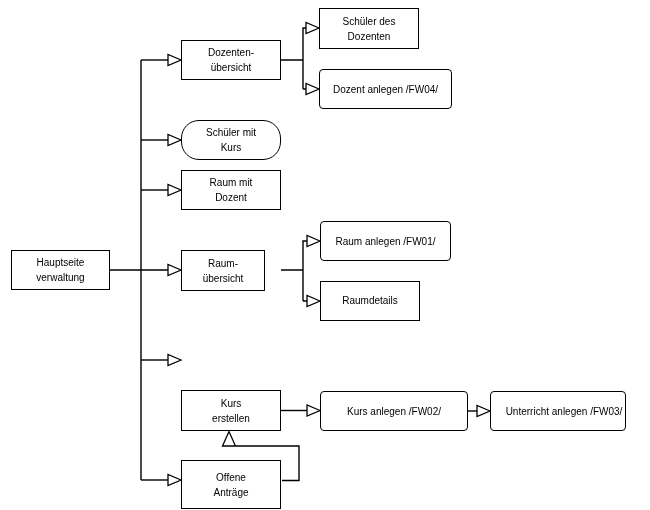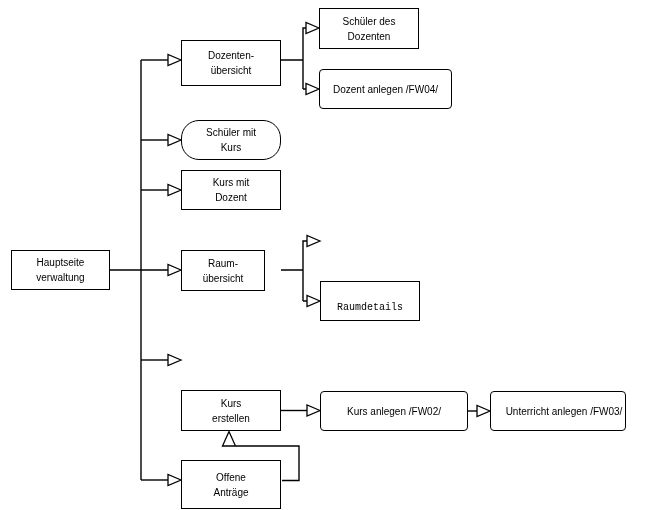--- a/index.html
+++ b/index.html
@@ -40,22 +40,21 @@
     justify-content: center;
     text-align: center;
     white-space: pre-line;
   }
   .node.rounded {
     border-radius: 4px;
     white-space: nowrap;
   }
   .node.text-top {
     align-items: flex-start;
-    padding-top: 18px;
-    font-family: Liberation Mono, monospace;
+    padding-top: 11px;
   }
 </style>
 </head>
 <body>
 
 <div class="canvas">
 
   <svg class="edges" viewBox="0 0 650 510">
 
     <g>
@@ -104,49 +103,52 @@
       <path d="M282 480.5 H299 V446 H236"></path>
       <polygon points="229,431.5 222.5,446 235.5,446"></polygon>
     </g>
   </svg>
 
   <div class="node" style="left:11px; top:250px; width:99px; height:40px;">
     <span>Hauptseite
 verwaltung</span>
   </div>
 
-  <div class="node" style="left:181px; top:40px; width:100px; height:46px;">
+  <div class="node" style="left:181px; top:40px; width:100px; height:40px;">
     <span>Dozenten-
 übersicht</span>
   </div>
 
   <div class="node" style="left:319px; top:8px; width:100px; height:41px;">
     <span>Schüler des
 Dozenten</span>
   </div>
 
   <div class="node rounded" style="left:319px; top:69px; width:133px; height:40px;">
     <span>Dozent anlegen /FW04/</span>
   </div>
 
   <div class="node" style="left:181px; top:120px; width:100px; height:40px;border-radius:18px;">
     <span>Schüler mit
 Kurs</span>
   </div>
 
   <div class="node" style="left:181px; top:170px; width:100px; height:40px;">
-    <span>Kurs mit
+    <span>Raum mit
 Dozent</span>
   </div>
 
   <div class="node" style="left:181px; top:250px; width:84px; height:41px;">
     <span>Raum-
 übersicht</span>
   </div>
 
+  <div class="node rounded" style="left:320px; top:221px; width:131px; height:40px;">
+    <span>Raum anlegen /FW01/</span>
+  </div>
 
   <div class="node text-top" style="left:320px; top:281px; width:100px; height:40px;">
     <span>Raumdetails</span>
   </div>
 
 
   <div class="node" style="left:181px; top:390px; width:100px; height:41px;">
     <span>Kurs
 erstellen</span>
   </div>

